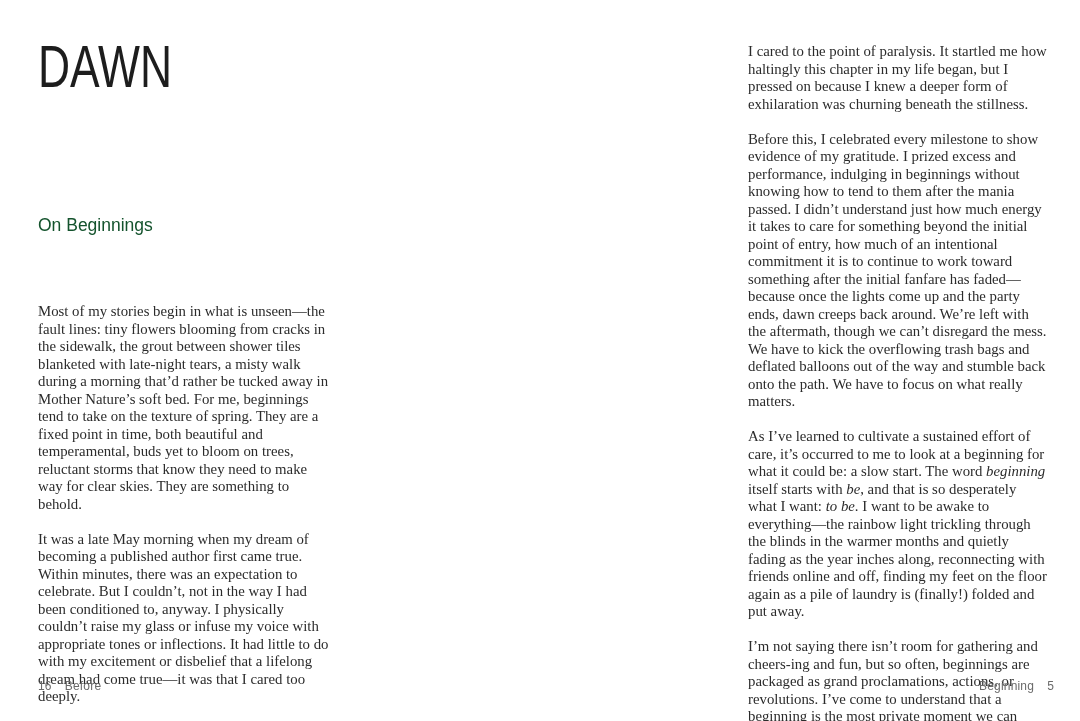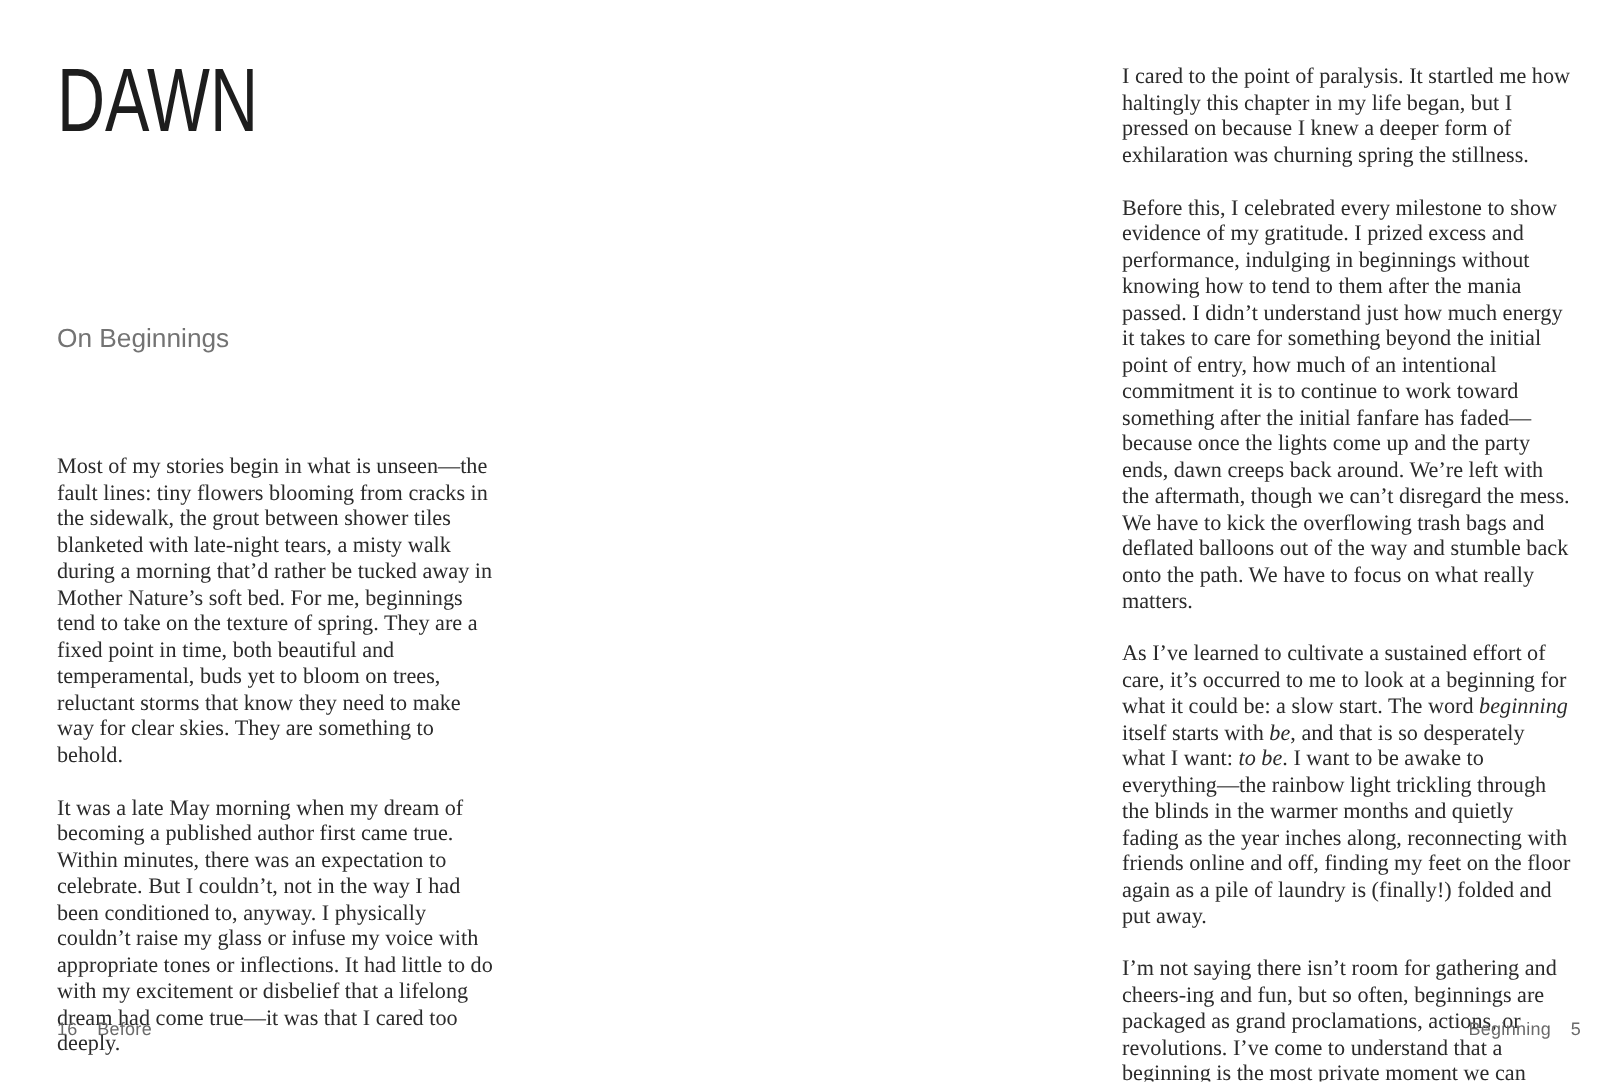--- a/index.html
+++ b/index.html
@@ -36,21 +36,21 @@
   }
   .chapter-subtitle {
     position: absolute;
     left: 38px;
     top: 214px;
     margin: 0;
     font-family: "Liberation Sans", sans-serif;
     font-weight: 400;
     font-size: 17.5px;
     line-height: 22px;
-    color: #737373;
+    color: #14532d;
   }
   .body-col {
     position: absolute;
     color: #2b2b2b;
     font-size: 14.8px;
     line-height: 17.5px;
     text-align: left;
   }
   .body-col p {
     margin: 0 0 17.5px 0;
@@ -95,21 +95,21 @@
     <p><span>Most of my stories begin in what is unseen—the fault lines: tiny flowers blooming from cracks in the sidewalk, the grout between shower tiles blanketed with late-night tears, a misty walk during a morning that’d rather be tucked away in Mother Nature’s soft bed. For me, beginnings tend to take on the texture of spring. They are a fixed point in time, both beautiful and temperamental, buds yet to bloom on trees, reluctant storms that know they need to make way for clear skies. They are something to behold.</span></p>
     <p><span>It was a late May morning when my dream of becoming a published author first came true. Within minutes, there was an expectation to celebrate. But I couldn’t, not in the way I had been conditioned to, anyway. I physically couldn’t raise my glass or infuse my voice with appropriate tones or inflections. It had little to do with my excitement or disbelief that a lifelong dream had come true—it was that I cared too deeply.</span></p>
   </div>
 
   <footer class="folio folio-left">
     <span>16</span>
     <span>Before</span>
   </footer>
 
   <div class="body-col right-body">
-    <p><span>I cared to the point of paralysis. It startled me how haltingly this chapter in my life began, but I pressed on because I knew a deeper form of exhilaration was churning spring the stillness.</span></p>
+    <p><span>I cared to the point of paralysis. It startled me how haltingly this chapter in my life began, but I pressed on because I knew a deeper form of exhilaration was churning beneath the stillness.</span></p>
     <p><span>Before this, I celebrated every milestone to show evidence of my gratitude. I prized excess and performance, indulging in beginnings without knowing how to tend to them after the mania passed. I didn’t understand just how much energy it takes to care for something beyond the initial point of entry, how much of an intentional commitment it is to continue to work toward something after the initial fanfare has faded—because once the lights come up and the party ends, dawn creeps back around. We’re left with the aftermath, though we can’t disregard the mess. We have to kick the overflowing trash bags and deflated balloons out of the way and stumble back onto the path. We have to focus on what really matters.</span></p>
     <p><span>As I’ve learned to cultivate a sustained effort of care, it’s occurred to me to look at a beginning for what it could be: a slow start. The word </span><em>beginning</em><span> itself starts with </span><em>be</em><span>, and that is so desperately what I want: </span><em>to be</em><span>. I want to be awake to everything—the rainbow light trickling through the blinds in the warmer months and quietly fading as the year inches along, reconnecting with friends online and off, finding my feet on the floor again as a pile of laundry is (finally!) folded and put away.</span></p>
     <p><span>I’m not saying there isn’t room for gathering and cheers-ing and fun, but so often, beginnings are packaged as grand proclamations, actions, or revolutions. I’ve come to understand that a beginning is the most private moment we can</span></p>
   </div>
 
   <footer class="folio folio-right">
     <span>Beginning</span>
     <span>5</span>
   </footer>
 

